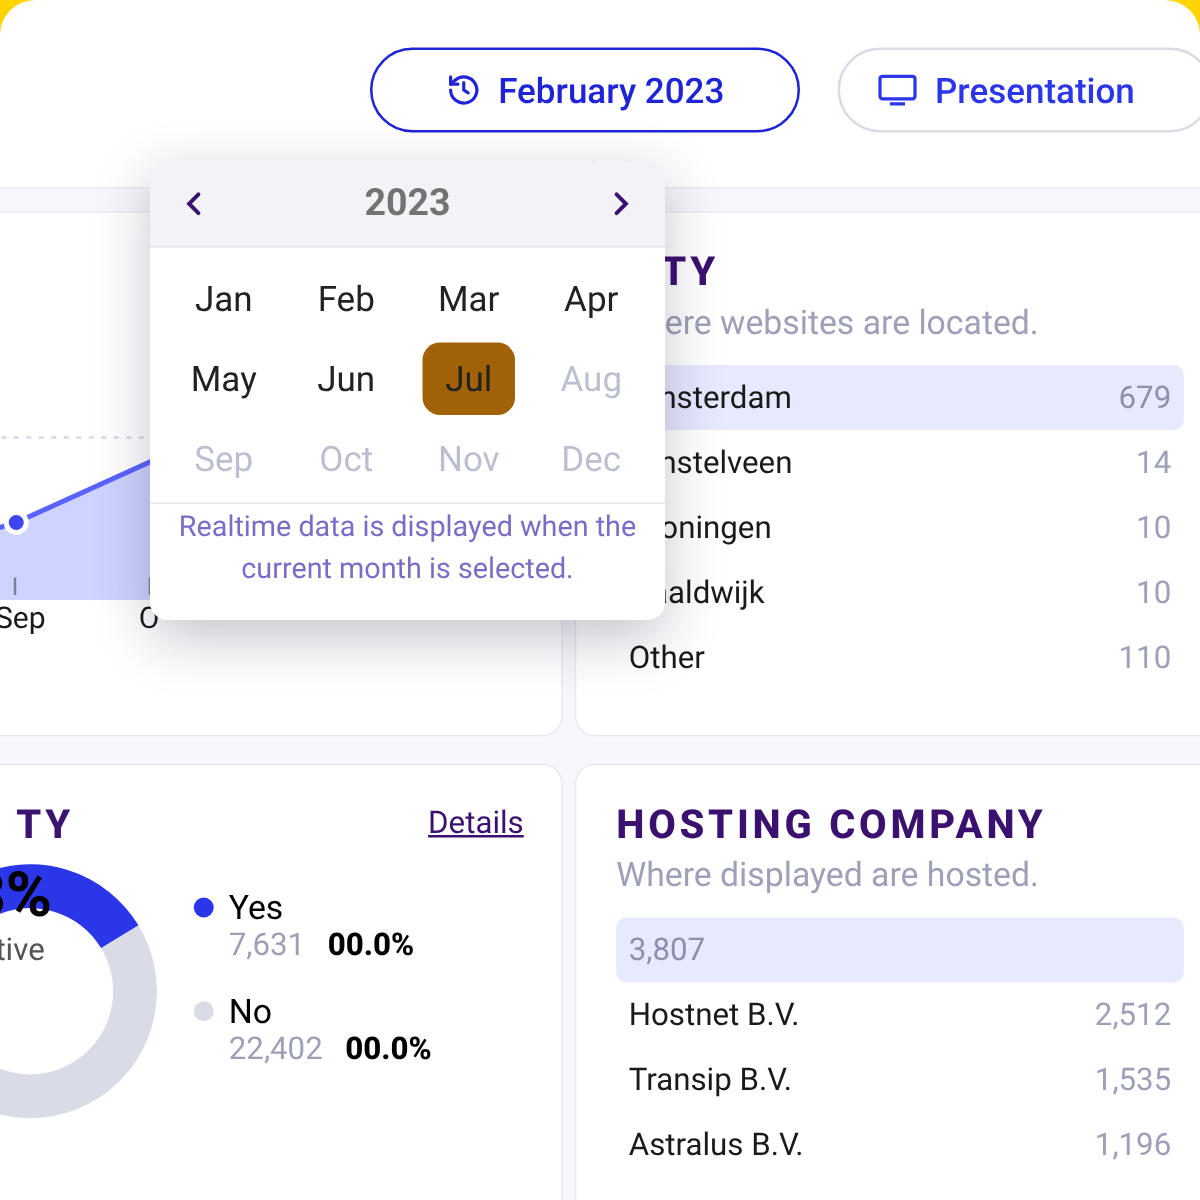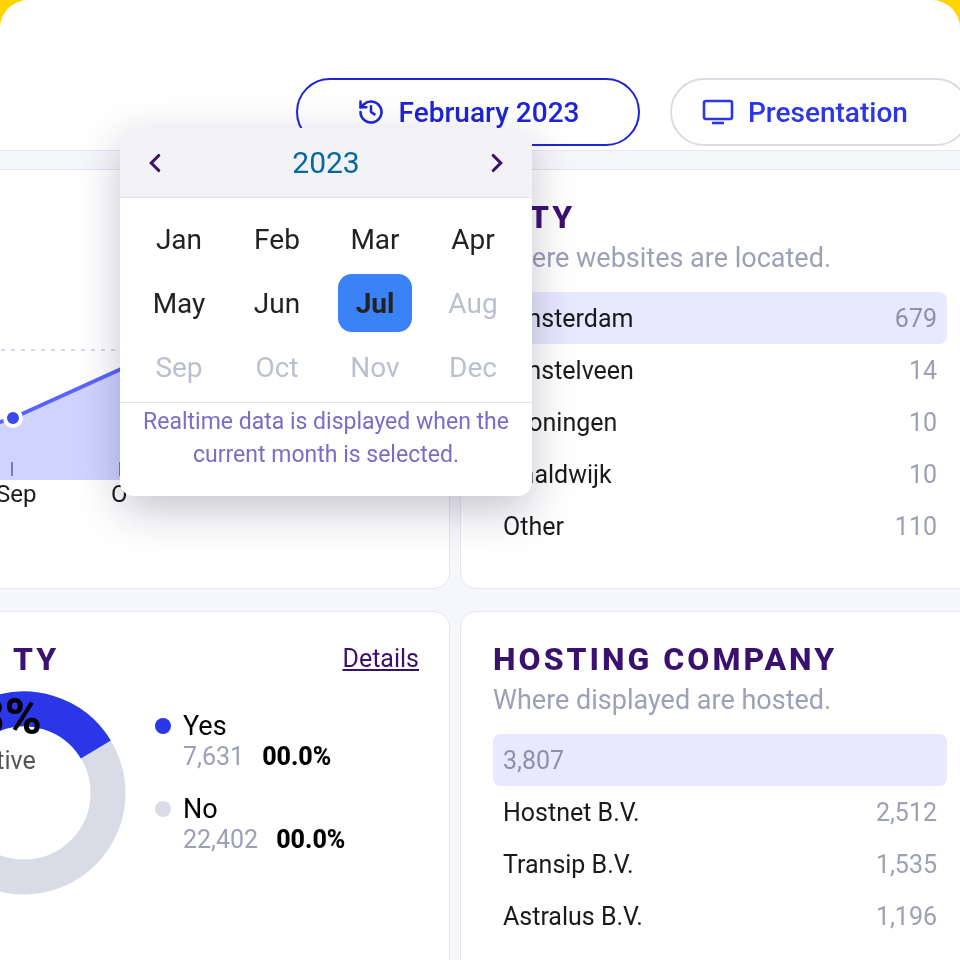--- a/index.html
+++ b/index.html
@@ -8,21 +8,21 @@
   .frame{
     position:absolute;left:0;top:0;right:0;bottom:0;
     background:#fff;
     border-radius:28px;
   }
   
   .top-bar{position:absolute;left:0;right:0;top:38px;height:70px;}
   .pill{
     position:absolute;top:0;height:68px;border-radius:40px;
     display:flex;align-items:center;justify-content:center;gap:14px;
-    font-size:28px;font-weight:500;cursor:pointer;margin-top:40px;
+    font-size:28px;font-weight:500;cursor:pointer;
   }
   .pill-date{
     left:296px;width:344px;
     border:2.5px solid #1f24d6;color:#1f24d6;background:#fff;
   }
   .pill-pres{
     left:670px;right:-10px;padding-left:30px;
     border:2px solid #d9dbe5;color:#2a36e8;background:#fff;
     justify-content:flex-start;
   }
@@ -67,26 +67,26 @@
     overflow:hidden;z-index:50;
   }
   .popup::before{
     content:"";position:absolute;top:-9px;left:358px;width:18px;height:18px;background:#f3f3f7;
     transform:rotate(45deg);border-top:1px solid #e3e3ea;border-left:1px solid #e3e3ea;
   }
   .pop-head{
     height:70px;background:#f3f3f7;border-bottom:1px solid #e3e3ea;
     display:flex;align-items:center;justify-content:space-between;padding:0 20px;
   }
-  .pop-head .year{font-size:30px;font-weight:400;color:#0369a1;}
+  .pop-head .year{font-size:30px;font-weight:700;color:#737373;}
   .chev{width:30px;height:30px;display:flex;align-items:center;justify-content:center;cursor:pointer;color:#3b1170;}
   .months{display:grid;grid-template-columns:repeat(4,1fr);padding:12px 10px 6px;gap:6px 0;}
   .mon{height:58px;display:flex;align-items:center;justify-content:center;font-size:28px;color:#222;border-radius:14px;cursor:pointer;}
   .mon.dis{color:#bcbfd0;cursor:default;}
-  .mon.sel{background:#3b82f6;font-weight:700;padding:17px 18px;width:auto;justify-self:center;}
+  .mon.sel{background:#a16207;font-weight:400;padding:17px 18px;width:auto;justify-self:center;}
   .pop-foot{border-top:1px solid #e3e3ea;padding:2px 20px 24px;text-align:center;font-size:23px;color:#7c6cc7;line-height:1.45;}
 </style>
 </head>
 <body>
 
 <div class="frame">
 
   <div class="top-bar">
     <div class="pill pill-date">
       <span class="icon">

